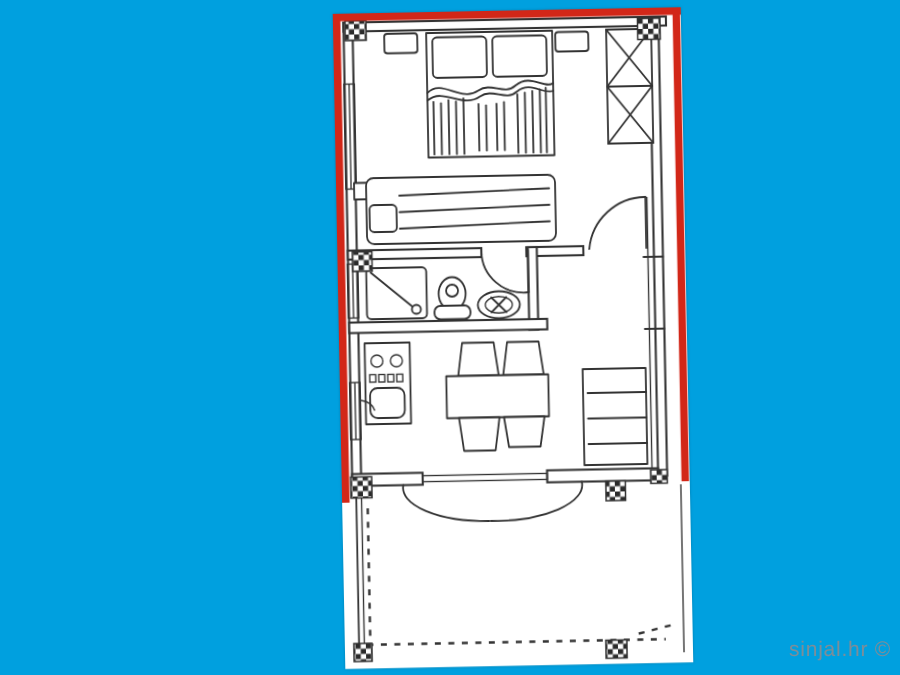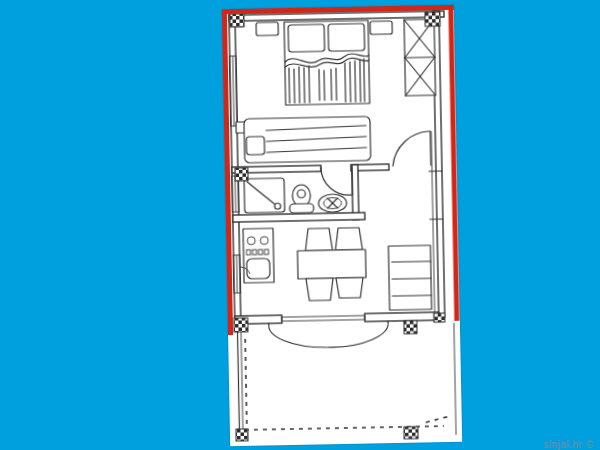--- a/index.html
+++ b/index.html
@@ -17,22 +17,22 @@
   .plan-wrap svg{display:block;width:232px;height:437px;}
   
   .w{fill:var(--paper,#fff);stroke:var(--ink,#333);stroke-width:1.4;}
   .f{fill:var(--paper,#fff);stroke:var(--ink,#333);stroke-width:1.2;stroke-linejoin:round;}
   .ln{fill:none;stroke:var(--ink,#333);stroke-width:1.2;stroke-linecap:round;}
   .thin{fill:none;stroke:var(--ink,#333);stroke-width:0.9;}
   .dash{fill:none;stroke:var(--ink,#333);stroke-width:1.6;stroke-dasharray:4 5;}
   .red{fill:none;stroke:var(--red,#d22718);stroke-width:5;}
   .chk{fill:url(#chk);stroke:var(--ink,#333);stroke-width:1;}
   .watermark{
-    position:absolute;right:6px;bottom:0;
-    font-size:10px;letter-spacing:.5px;
+    position:absolute;right:6px;bottom:10px;
+    font-size:14px;letter-spacing:.5px;
     color:var(--wm,#7d8d98);
   }
 </style>
 </head>
 <body>
 
 <div class="canvas">
 
   <div class="plan-wrap">
     <svg viewBox="0 0 232 437" xmlns="http://www.w3.org/2000/svg">

